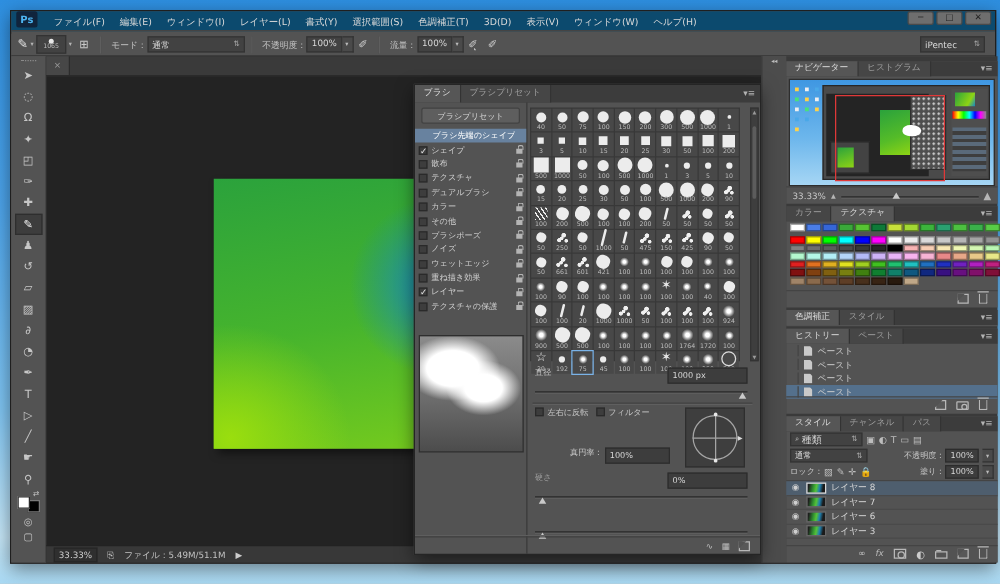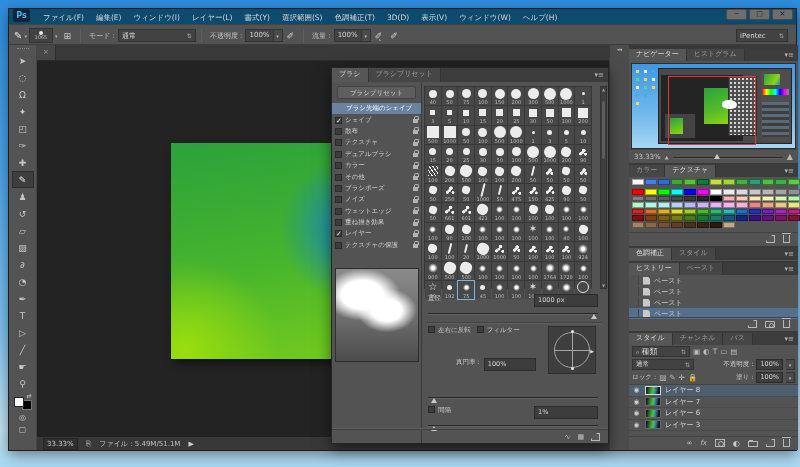--- a/index.html
+++ b/index.html
@@ -1123,27 +1123,26 @@
         <div class="ln-h"></div>
             <div class="ln-v"></div>
         <div class="pt" style="left:22px;top:3px"></div>
         <div class="pt" style="left:22px;bottom:3px"></div>
         <div class="arr">▶</div>
       </div>
       <div class="ctl-row" style="top:276px;width:150px">
         <span class="ctl-lab" style="margin-left:28px">真円率 :</span>
         <span class="field" style="width:52px;margin-left:4px">100%</span>
       </div>
+      <div class="ctl-row" style="top:296px">
+        <span class="ctl-lab" style="color:#9f9f9f">硬さ</span>
+        <span class="field ctl-val">0%</span>
+      </div>
       <div class="slider" style="top:313px">
         <div class="knob" style="left:2%"></div>
-      </div>
-      <div class="ctl-row" style="top:324px">
-        <span class="cb on"></span>
-        <span class="ctl-lab" style="margin-left:3px">間隔</span>
-        <span class="field ctl-val">1%</span>
       </div>
       <div class="slider" style="top:341px">
         <div class="knob" style="left:2%"></div>
       </div>
     </div>
     <div class="bp-bottom">
       <span class="glyph">∿</span>
       <span class="glyph">▦</span>
       <div class="i-new"></div>
     </div>

